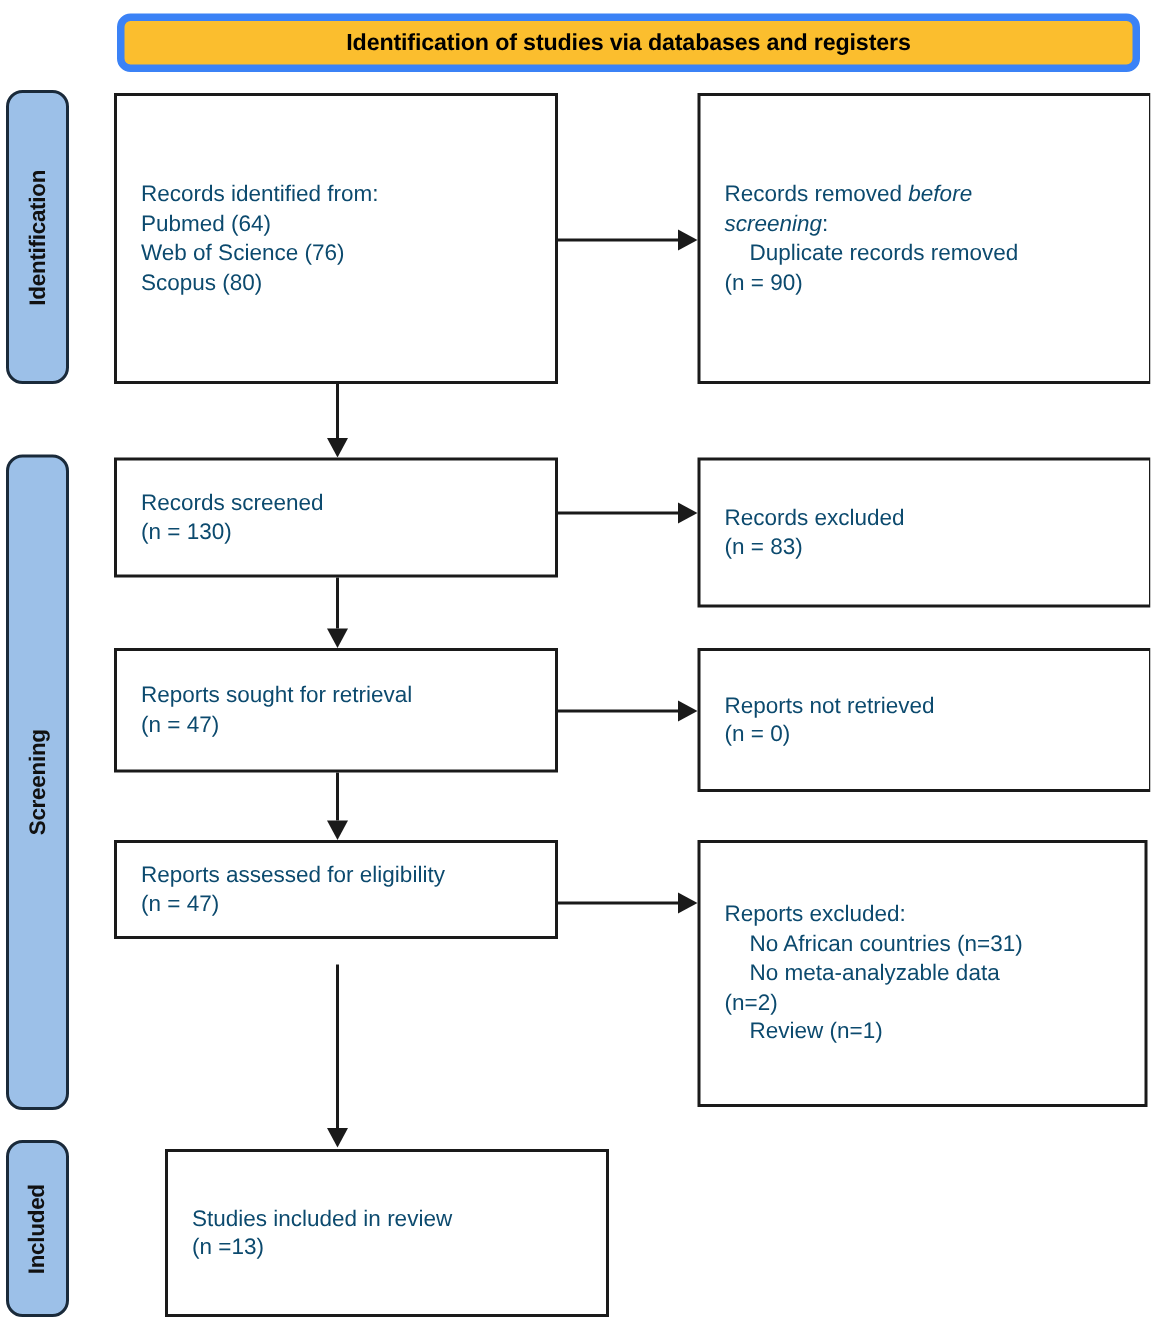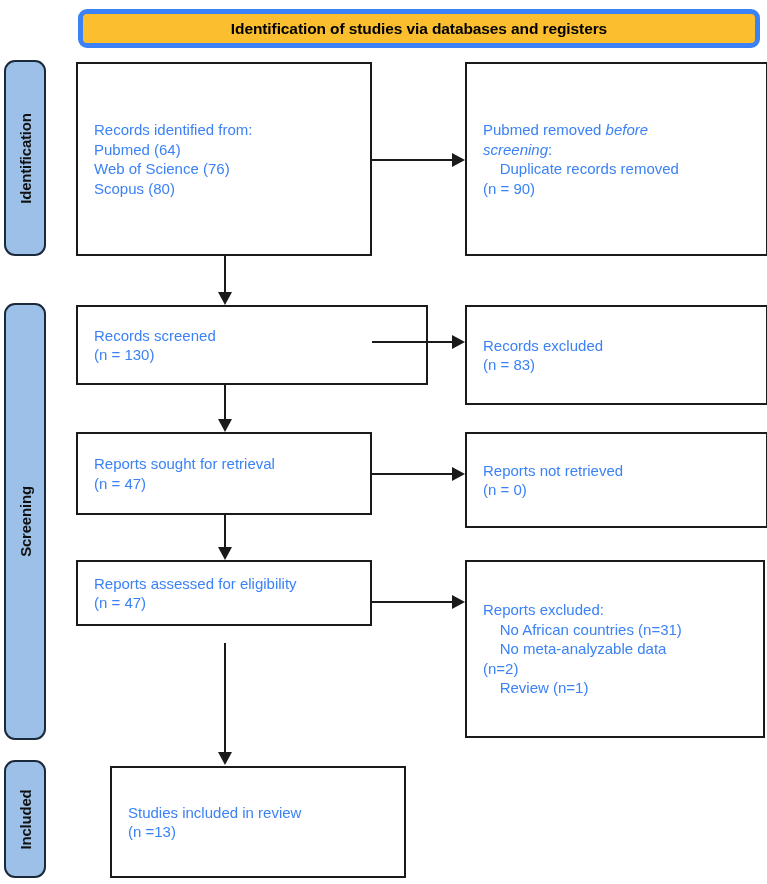--- a/index.html
+++ b/index.html
@@ -62,21 +62,21 @@
     background: #ffffff;
     border: 2.5px solid #1A1A1A;
     display: flex;
     align-items: center;
   }
   .flow-box .box-text {
     padding: 0 0 0 16px;
     font-size: 15px;
     line-height: 1.30;
     white-space: pre-wrap;
-    color: #3b82f6;
+    color: #0c4a6e;
   }
   .flow-box .box-text em {
   }
 
   
   .conn {
     position: absolute;
   }
   .conn svg {
     display: block;
@@ -103,41 +103,41 @@
   </div>
 
   <div class="flow-box" style="left:76px; top:62px; width:296px; height:194px;">
     <div class="box-text"><span>Records identified from:</span>
 <span>Pubmed (64)</span>
 <span>Web of Science (76)</span>
 <span>Scopus (80)</span></div>
   </div>
 
   <div class="flow-box" style="left:465px; top:62px; width:303px; height:194px;">
-    <div class="box-text"><span>Pubmed removed </span><em>before</em>
+    <div class="box-text"><span>Records removed </span><em>before</em>
 <em>screening</em><span>:</span>
 <span>    Duplicate records removed</span>
 <span>(n = 90)</span></div>
   </div>
 
   <div class="conn" style="left:372px; top:149px;">
     <svg width="95" height="22" viewBox="0 0 95 22">
       <line x1="0" y1="11" x2="80" y2="11" stroke="#1A1A1A" stroke-width="2"></line>
       <polygon points="80,4 93,11 80,18" fill="#1A1A1A"></polygon>
     </svg>
   </div>
 
   <div class="conn" style="left:214px; top:256px;">
     <svg width="22" height="50" viewBox="0 0 22 50">
       <line x1="11" y1="0" x2="11" y2="36" stroke="#1A1A1A" stroke-width="2"></line>
       <polygon points="4,36 18,36 11,49" fill="#1A1A1A"></polygon>
     </svg>
   </div>
 
-  <div class="flow-box" style="left:76px; top:305px; width:352px; height:80px;">
+  <div class="flow-box" style="left:76px; top:305px; width:296px; height:80px;">
     <div class="box-text"><span>Records screened</span>
 <span>(n = 130)</span></div>
   </div>
 
   <div class="flow-box" style="left:465px; top:305px; width:303px; height:100px;">
     <div class="box-text"><span>Records excluded</span>
 <span>(n = 83)</span></div>
   </div>
 
   <div class="conn" style="left:372px; top:331px;">

